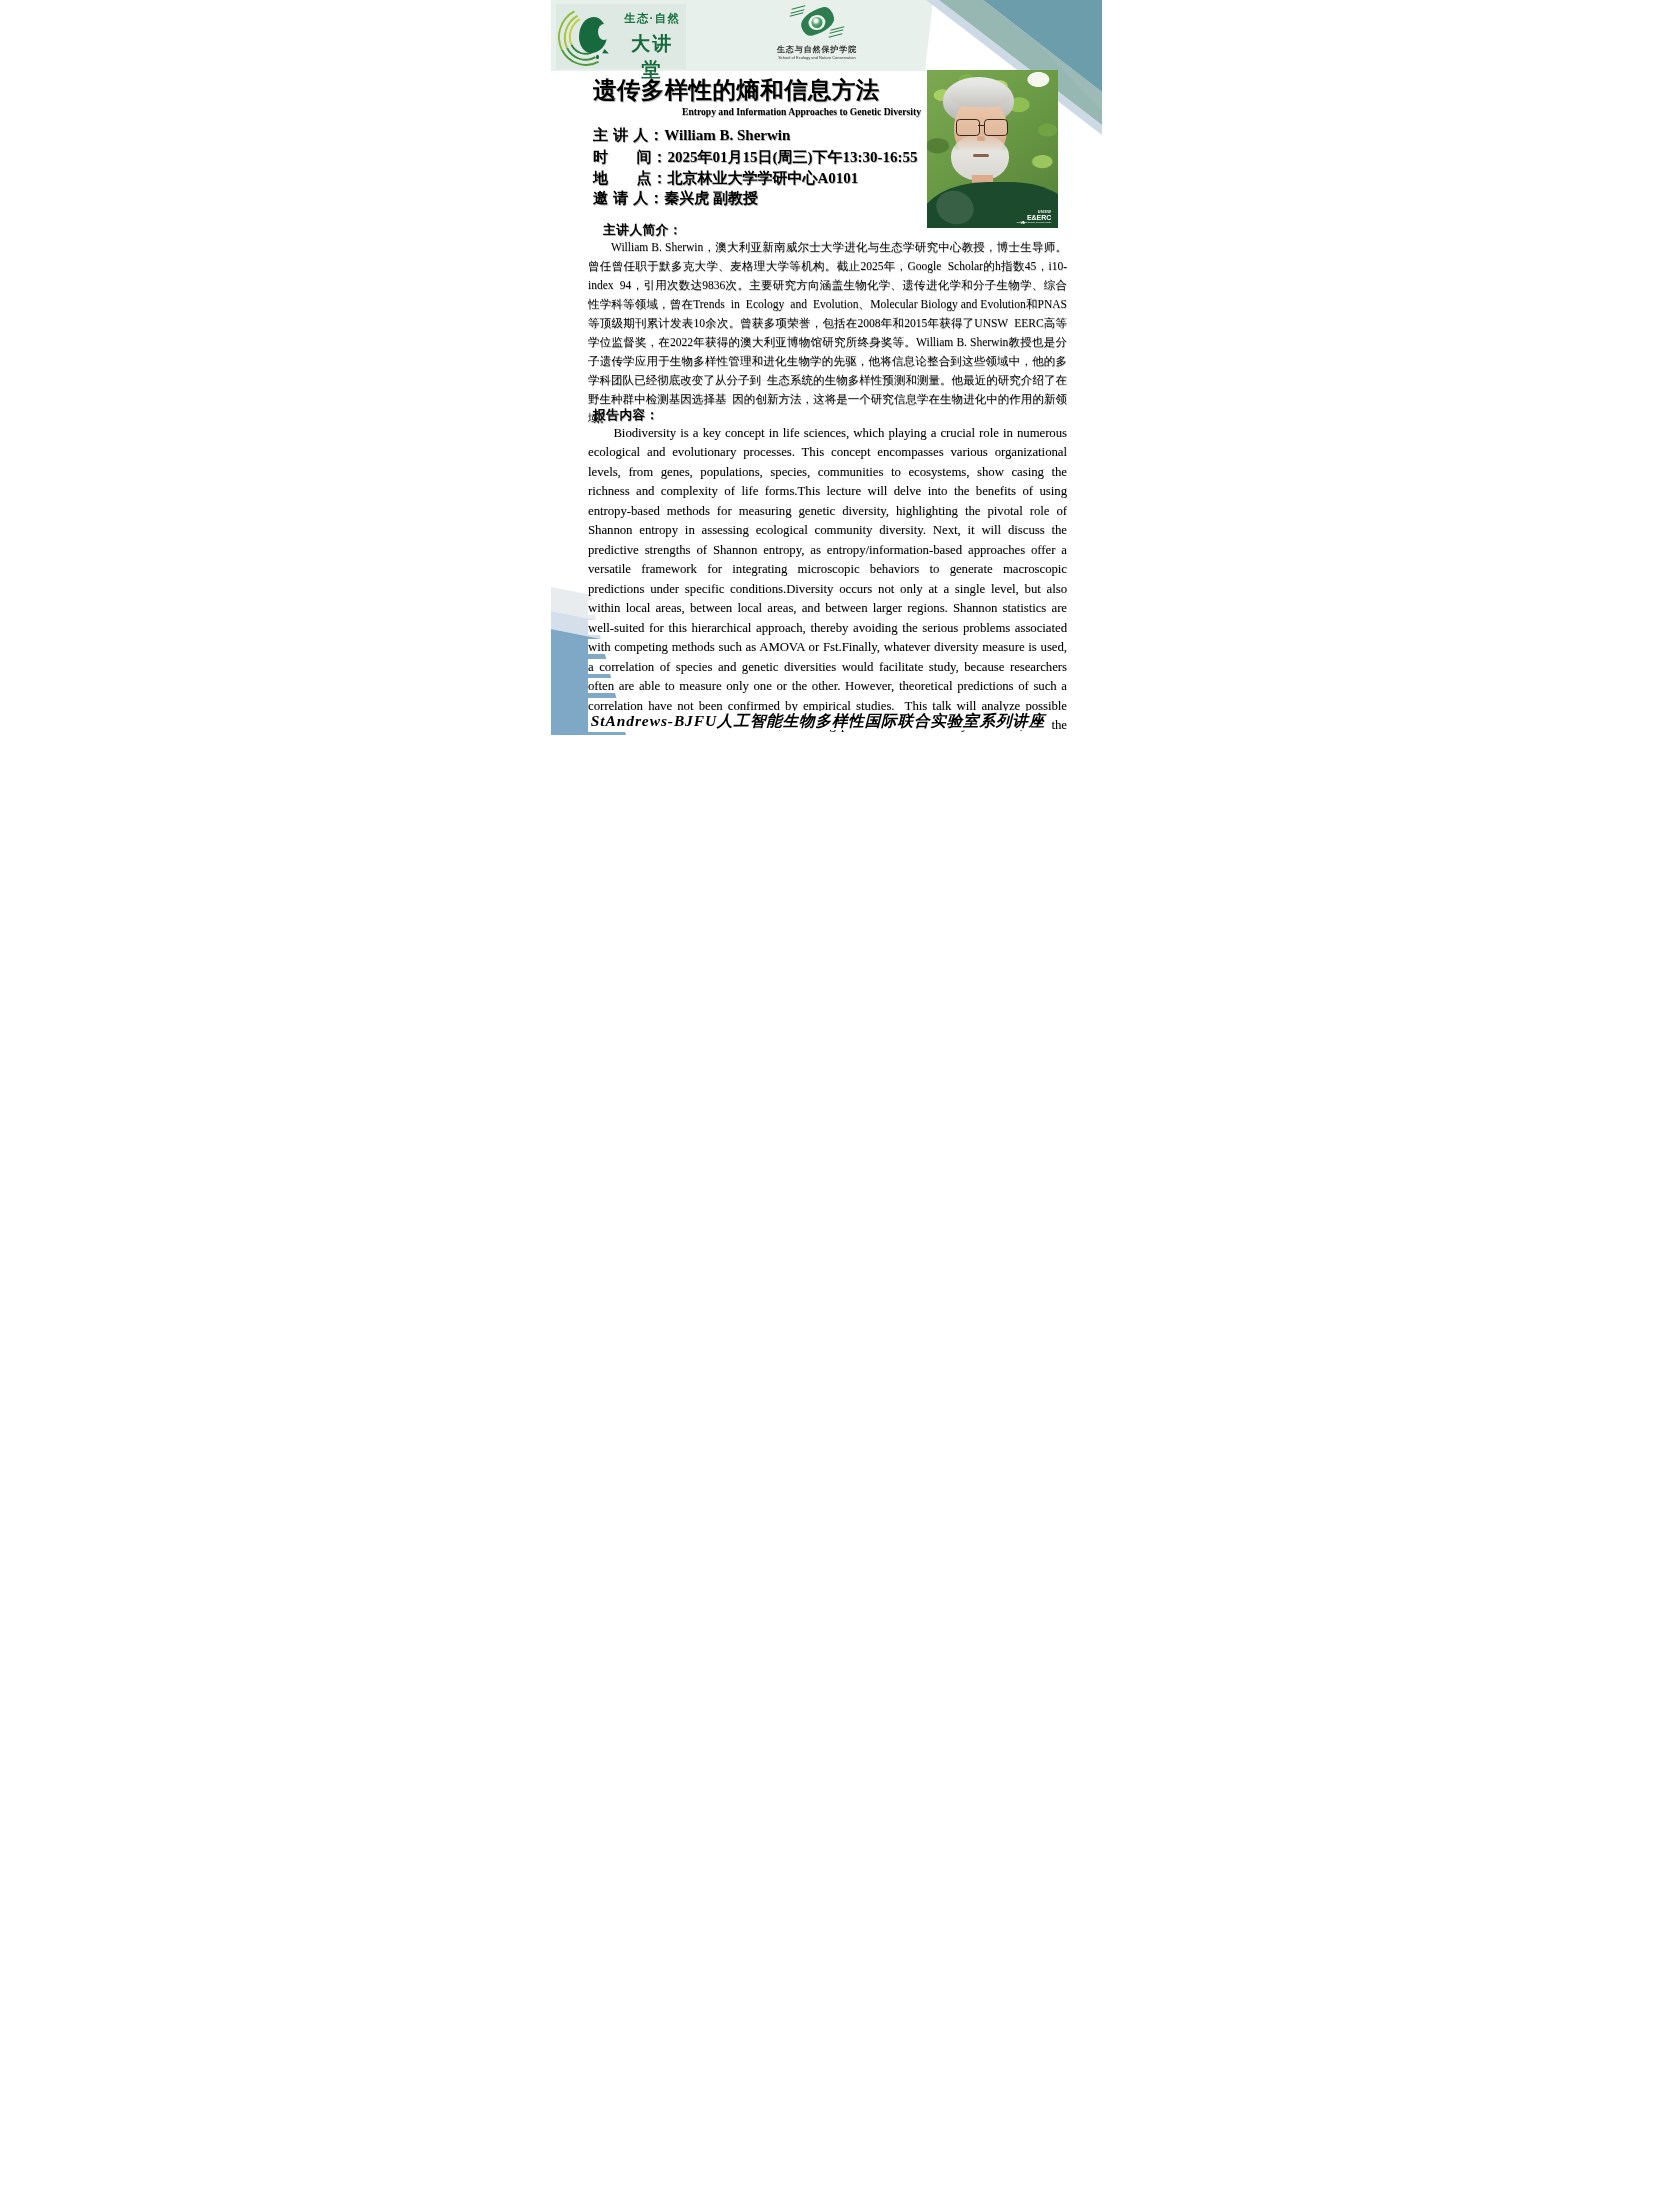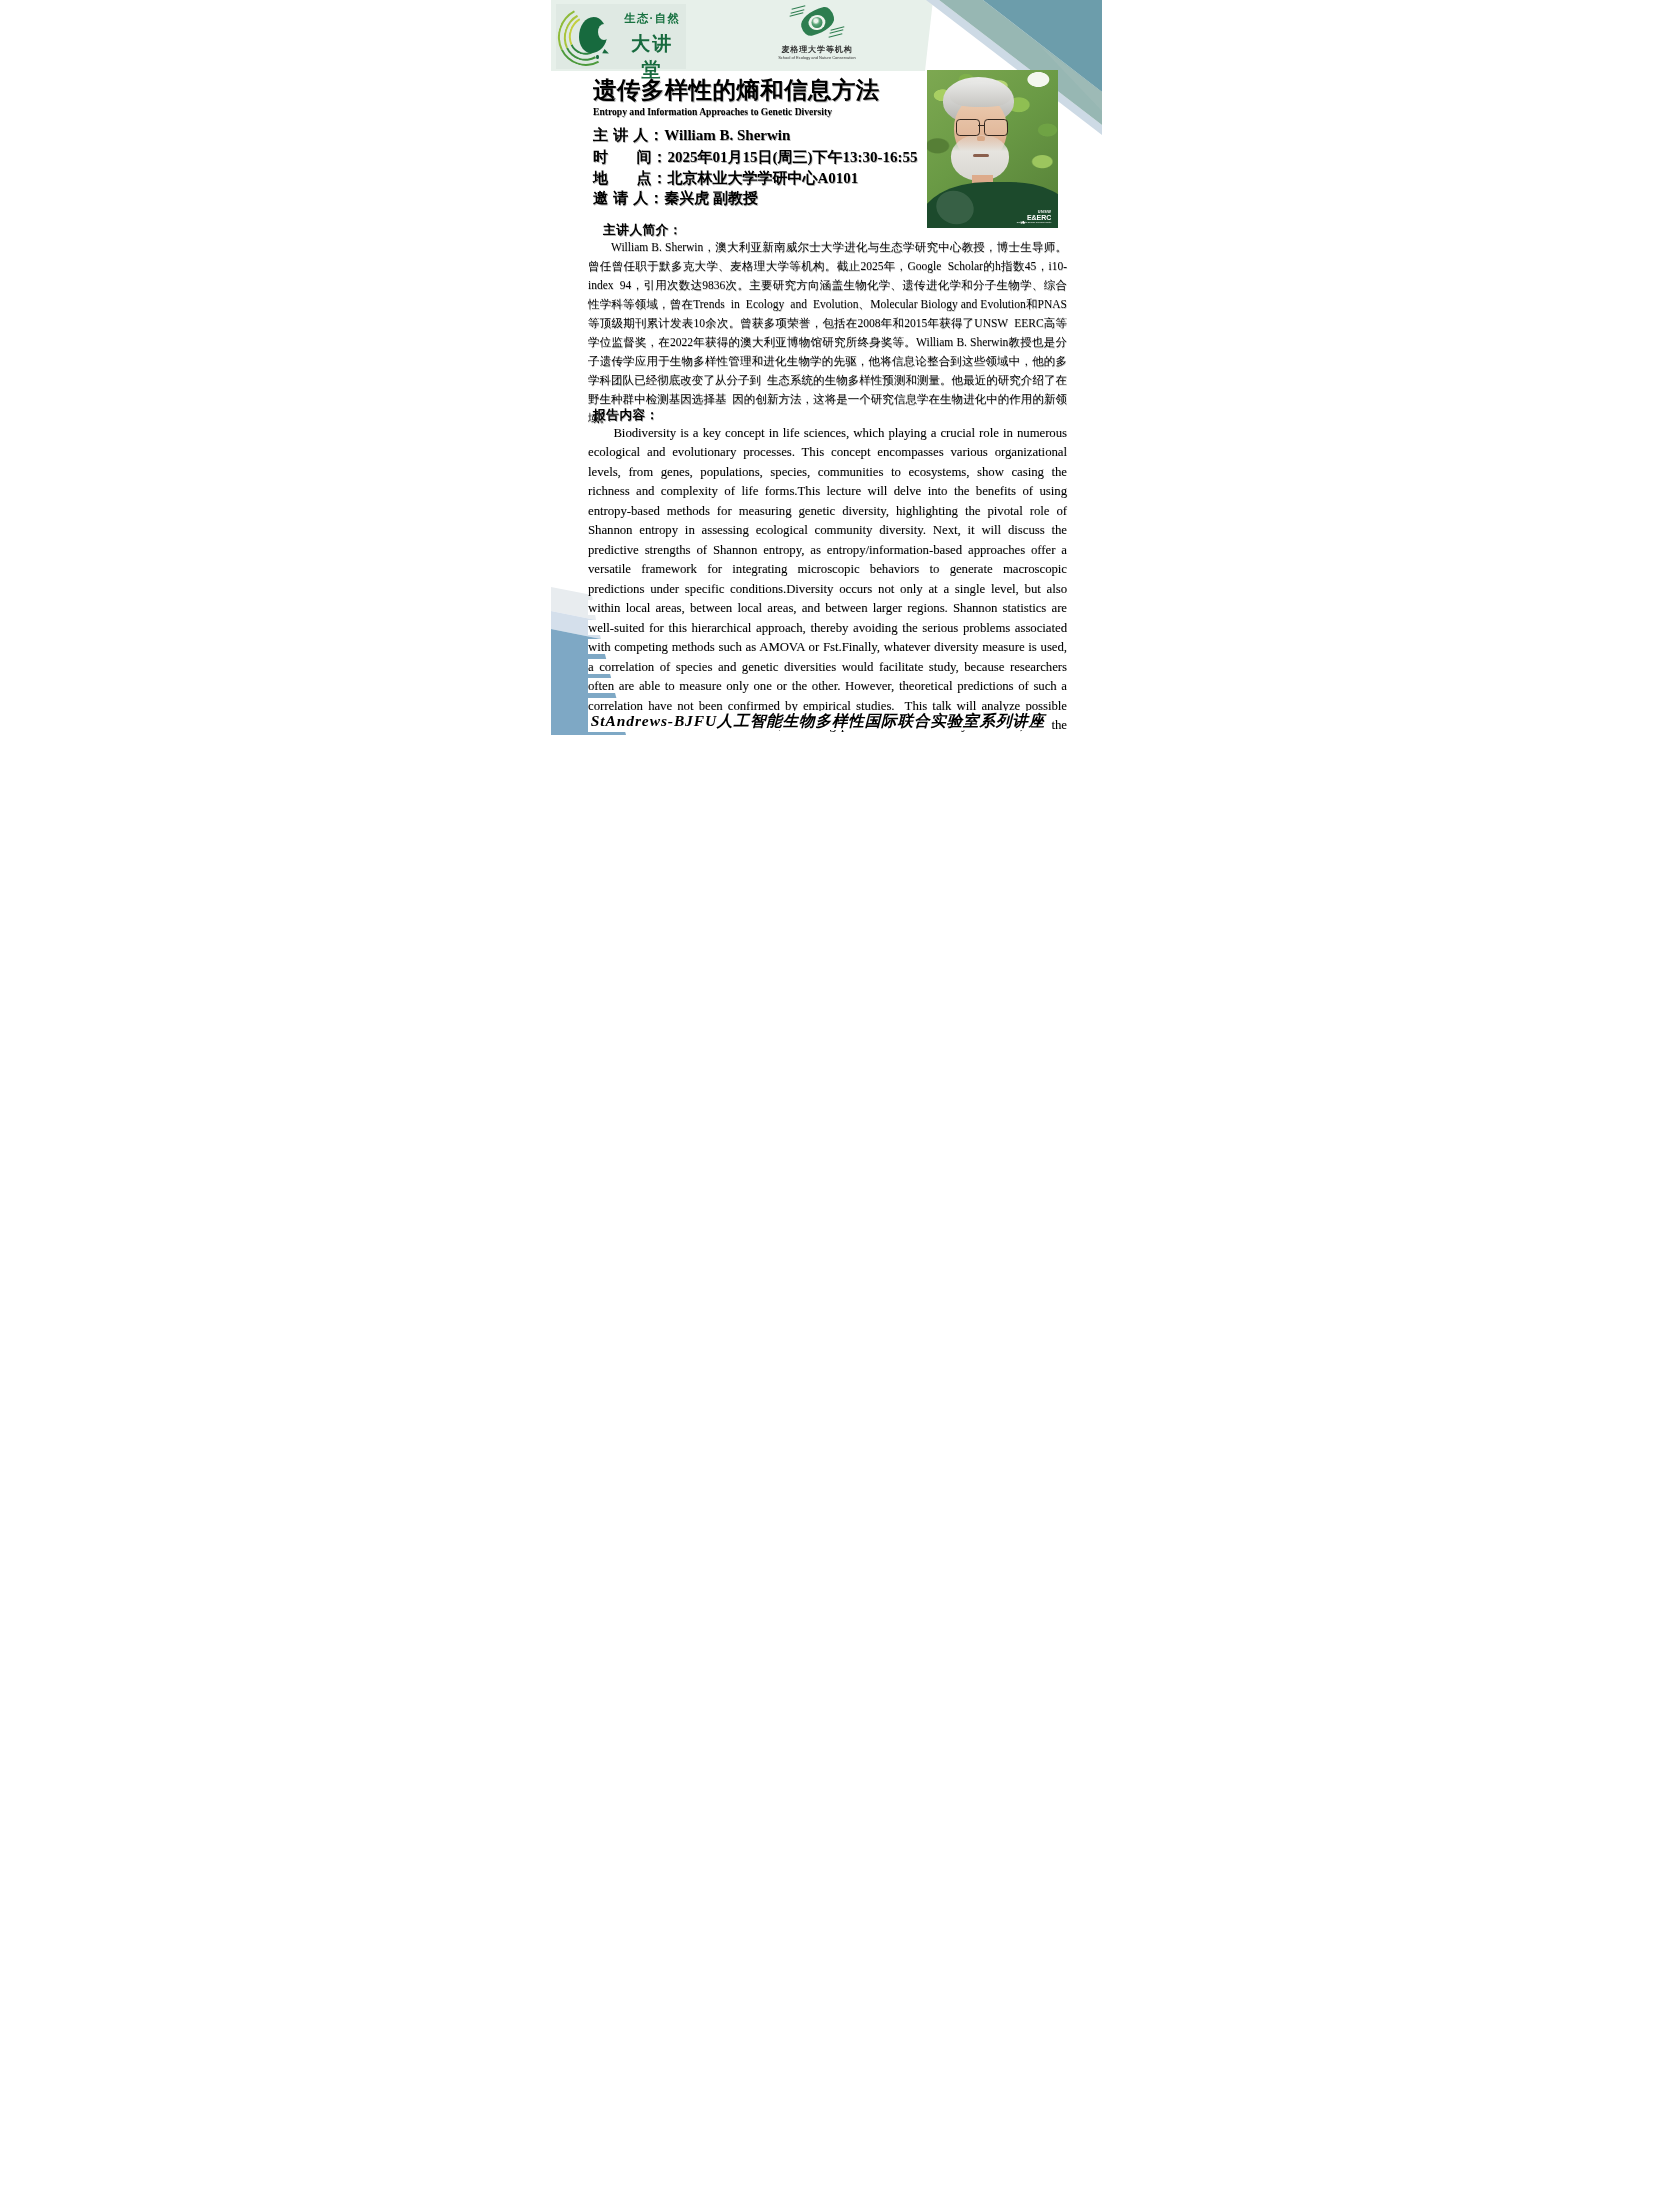--- a/index.html
+++ b/index.html
@@ -92,21 +92,21 @@
   .shirt-logo{position:absolute;right:6.6px;bottom:4.7px;text-align:right;color:#ffffff;line-height:1.05;}
   .sl-unsw{font-size:3.8px;font-weight:bold;letter-spacing:0.5px;}
   .sl-eerc{font-size:7px;font-weight:bold;}
   .sl-tag{font-size:2.1px;}
   .sl-plant{position:absolute;right:32px;bottom:0.9px;font-size:7.5px;color:#fff;transform:rotate(-10deg);}
   
   .shadowed{text-shadow:0.9px 0.9px 0 rgba(0,0,0,0.28);}
   .title{position:absolute;left:42px;top:74px;width:328px;font-size:23.4px;font-weight:900;color:#000;
       letter-spacing:0.5px;z-index:3;font-family:"Liberation Sans","DejaVu Sans",sans-serif;}
   .subtitle{position:absolute;left:42px;top:106px;width:328px;font-size:9.6px;font-weight:bold;color:#000;
-      font-family:"Liberation Serif","DejaVu Serif",serif;z-index:3;text-shadow:0.5px 0.5px 0 rgba(0,0,0,0.3);}
+      font-family:"Liberation Serif","DejaVu Serif",serif;z-index:3;text-shadow:0.5px 0.5px 0 rgba(0,0,0,0.3);text-align:right;}
   .info-row{position:absolute;left:42px;z-index:3;font-size:15px;font-weight:bold;color:#000;}
   .info-label{white-space:pre;letter-spacing:0.5px;text-shadow:0.7px 0.7px 0 rgba(0,0,0,0.3);}
   .info-value{font-family:"Liberation Serif","DejaVu Serif",serif;text-shadow:0.7px 0.7px 0 rgba(0,0,0,0.3);}
   .r1{top:126px;} .r2{top:148px;} .r3{top:169px;} .r4{top:189px;}
   .sec-head{position:absolute;left:42px;z-index:3;font-size:12.7px;font-weight:900;color:#000;
       letter-spacing:0.5px;text-shadow:0.7px 0.7px 0 rgba(0,0,0,0.3);}
   .h-bio{top:222px;margin-left:10px;} .h-abs{top:407px;}
   .para{position:absolute;left:37px;width:479px;color:#000;text-align:justify;z-index:3;
       font-family:"Liberation Serif","DejaVu Serif",serif;white-space:pre-wrap;
       text-shadow:0.5px 0.5px 0 rgba(0,0,0,0.22);}
@@ -155,21 +155,21 @@
       <div class="wing w1"></div>
       <div class="wing w2"></div>
       <div class="wing w3"></div>
       <div class="emblem-eye"></div>
       <div class="emblem-white"></div>
       <div class="emblem-globe"></div>
       <div class="wing w4"></div>
       <div class="wing w5"></div>
       <div class="wing w6"></div>
     </div>
-    <div class="logo2-cn">麦格理大学等机构</div>
+    <div class="logo2-cn">生态与自然保护学院</div>
     <div class="logo2-en">School of Ecology and Nature Conservation</div>
   </div>
 
   <div class="photo">
     <div class="hair-back"></div>
     <div class="face"></div>
     <div class="fringe"></div>
     <div class="beard"></div>
     <div class="nose"></div>
     <div class="mouth"></div>

